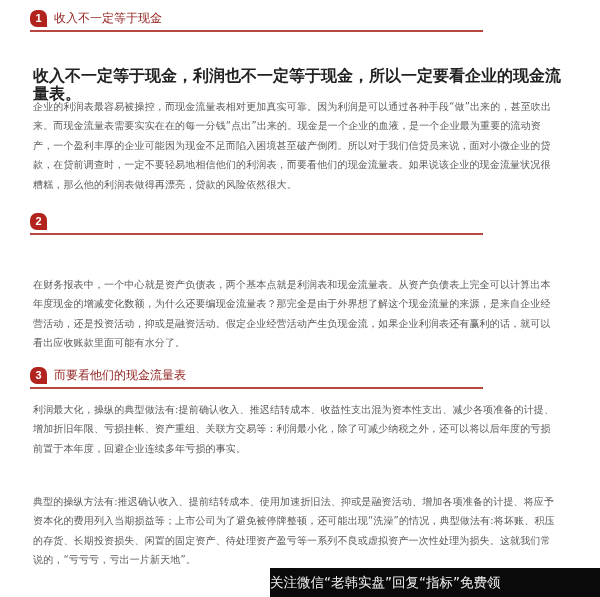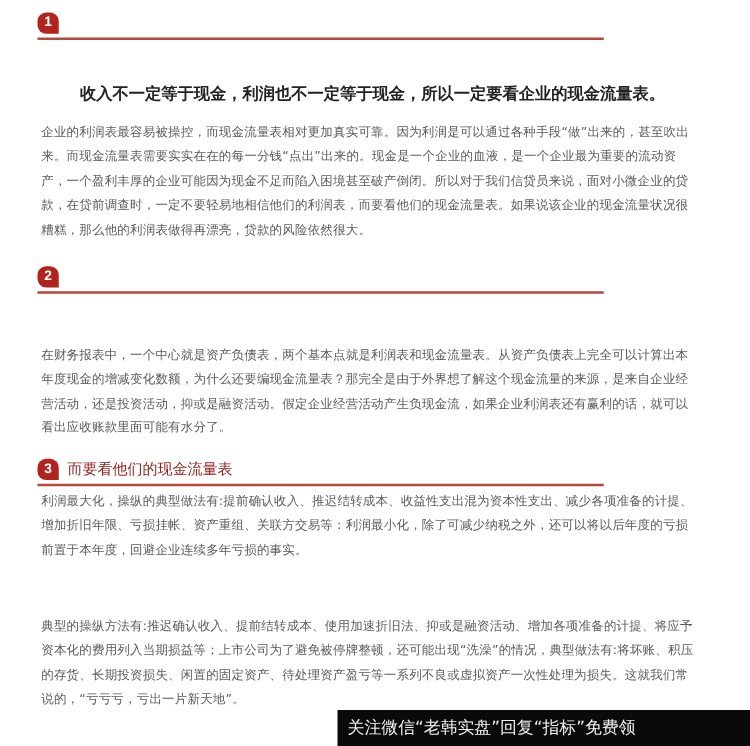--- a/index.html
+++ b/index.html
@@ -24,42 +24,43 @@
     position:absolute; left:24px; top:2px; font-size:12px; line-height:17px;
     color:#8f1e1a; white-space:nowrap;
   }
   .para {
     position:absolute; left:33px; width:524px;
     font-size:10px; line-height:19.4px; color:#5a5a5a;
     letter-spacing:0.15px;
   }
   .lead {
     position:absolute; left:33px; width:530px;
-    font-size:13px; line-height:18px; color:#222; font-weight:bold;text-align:center;
+    font-size:16px; line-height:18px; color:#222; font-weight:bold;
   }
   .watermark {
     position:absolute; left:270px; top:568px; width:330px; height:29px;
     background:#0a0a0a; color:#f2f2f2; font-size:13.5px; line-height:29px;
-    padding-left:8px; box-sizing:border-box; white-space:nowrap; overflow:hidden;
+    box-sizing:border-box; white-space:nowrap; overflow:hidden;
   }
 </style>
 </head>
 <body>
 
 <div class="section-head" style="top:8px; width:453px;">
   <span class="badge">1</span>
+  <span class="head-title">收入不一定等于现金</span>
 </div>
 <div class="lead" style="top:67px;">收入不一定等于现金，利润也不一定等于现金，所以一定要看企业的现金流量表。</div>
 <div class="para" style="top:97px;">企业的利润表最容易被操控，而现金流量表相对更加真实可靠。因为利润是可以通过各种手段“做”出来的，甚至吹出来。而现金流量表需要实实在在的每一分钱“点出”出来的。现金是一个企业的血液，是一个企业最为重要的流动资产，一个盈利丰厚的企业可能因为现金不足而陷入困境甚至破产倒闭。所以对于我们信贷员来说，面对小微企业的贷款，在贷前调查时，一定不要轻易地相信他们的利润表，而要看他们的现金流量表。如果说该企业的现金流量状况很糟糕，那么他的利润表做得再漂亮，贷款的风险依然很大。</div>
 
 <div class="section-head" style="top:211px;">
   <span class="badge">2</span>
 </div>
 <div class="para" style="top:265px;margin-top:10px;">在财务报表中，一个中心就是资产负债表，两个基本点就是利润表和现金流量表。从资产负债表上完全可以计算出本年度现金的增减变化数额，为什么还要编现金流量表？那完全是由于外界想了解这个现金流量的来源，是来自企业经营活动，还是投资活动，抑或是融资活动。假定企业经营活动产生负现金流，如果企业利润表还有赢利的话，就可以看出应收账款里面可能有水分了。</div>
 
 <div class="section-head" style="top:365px;">
   <span class="badge">3</span>
   <span class="head-title">而要看他们的现金流量表</span>
 </div>
-<div class="para" style="top:392px;">利润最大化，操纵的典型做法有:提前确认收入、推迟结转成本、收益性支出混为资本性支出、减少各项准备的计提、增加折旧年限、亏损挂帐、资产重组、关联方交易等：利润最小化，除了可减少纳税之外，还可以将以后年度的亏损前置于本年度，回避企业连续多年亏损的事实。</div>
+<div class="para" style="top:400px;">利润最大化，操纵的典型做法有:提前确认收入、推迟结转成本、收益性支出混为资本性支出、减少各项准备的计提、增加折旧年限、亏损挂帐、资产重组、关联方交易等：利润最小化，除了可减少纳税之外，还可以将以后年度的亏损前置于本年度，回避企业连续多年亏损的事实。</div>
 <div class="para" style="top:492px;">典型的操纵方法有:推迟确认收入、提前结转成本、使用加速折旧法、抑或是融资活动、增加各项准备的计提、将应予资本化的费用列入当期损益等；上市公司为了避免被停牌整顿，还可能出现“洗澡”的情况，典型做法有:将坏账、积压的存货、长期投资损失、闲置的固定资产、待处理资产盈亏等一系列不良或虚拟资产一次性处理为损失。这就我们常说的，“亏亏亏，亏出一片新天地”。</div>
 
 <div class="watermark">关注微信“老韩实盘”回复“指标”免费领</div>
 
 </body></html>

